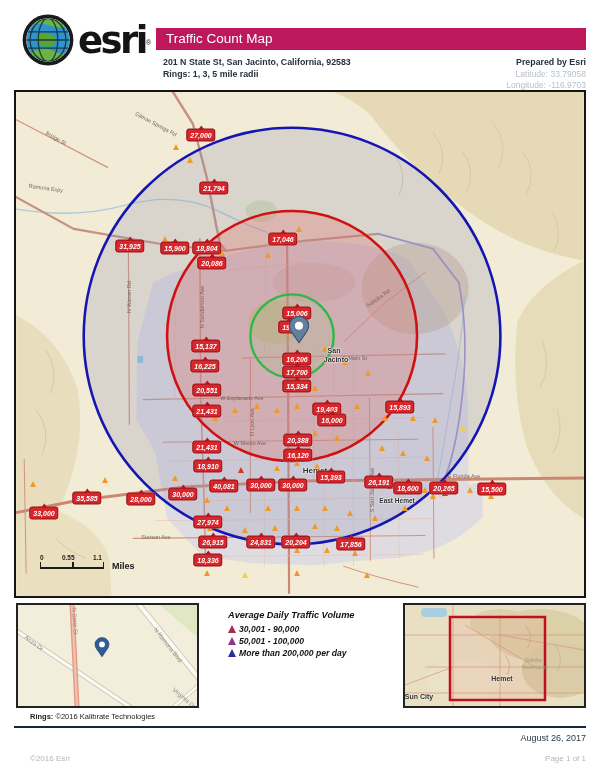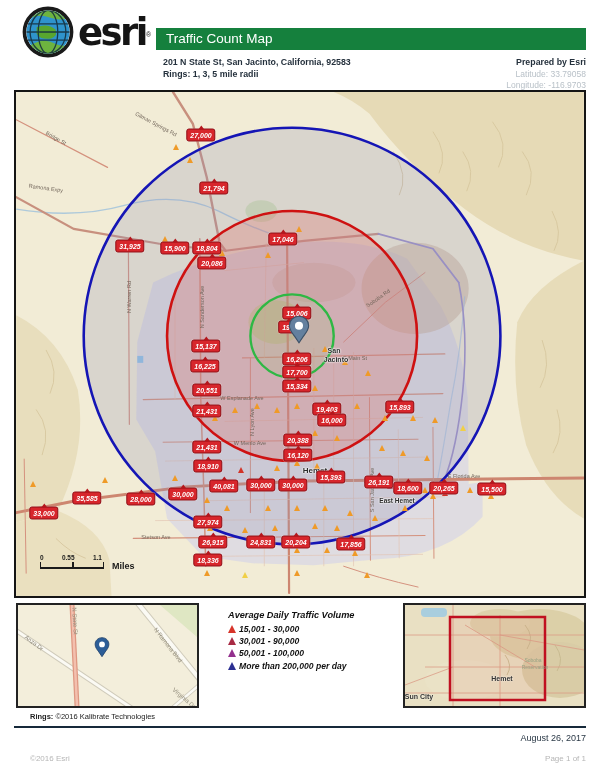--- a/index.html
+++ b/index.html
@@ -1,23 +1,23 @@
 <!DOCTYPE html>
 <html><head>
 <meta charset="utf-8">
 <style>
   html,body{margin:0;padding:0;background:#888;}
   .page{position:relative;width:600px;height:776px;background:#ffffff;overflow:hidden;
         font-family:"Liberation Sans",sans-serif;}
   
-  .logo{position:absolute;left:22px;top:6px;display:flex;align-items:center;}
+  .logo{position:absolute;left:22px;top:14px;display:flex;align-items:center;}
   .logo-text{font-family:"DejaVu Sans",sans-serif;font-size:37px;font-weight:bold;color:#151515;
              letter-spacing:-2.5px;margin-left:4px;line-height:1;}
   .logo-reg{font-size:7px;color:#151515;vertical-align:top;margin-top:4px;}
-  .title-bar{position:absolute;left:156px;top:28px;width:430px;height:22px;background:#15803d;
+  .title-bar{position:absolute;left:156px;top:28px;width:430px;height:22px;background:#be185d;
              color:#fff;font-size:13.5px;line-height:22px;padding-left:10px;box-sizing:border-box;}
   .hdr-addr{position:absolute;left:163px;top:57px;font-size:8.8px;font-weight:bold;color:#25313d;}
   .hdr-rings{position:absolute;left:163px;top:69px;font-size:8.8px;font-weight:bold;color:#25313d;}
   .hdr-prep{position:absolute;right:14px;top:57px;font-size:8.8px;font-weight:bold;color:#25313d;}
   .hdr-lat{position:absolute;right:14px;top:69px;font-size:8.5px;color:#b9c1c8;}
   .hdr-lon{position:absolute;right:14px;top:80px;font-size:8.5px;color:#b9c1c8;}
   
   .map{position:absolute;left:14px;top:90px;width:572px;height:508px;border:2px solid #151515;
        box-sizing:border-box;background:#f2ecd6;overflow:hidden;}
   .map svg.base{position:absolute;left:0;top:0;}
@@ -332,24 +332,20 @@
     <svg class="pin" style="left:76px;top:32px;" width="16" height="21" viewBox="0 0 24 32">
       <path d="M12 1 C5.9 1 1.5 5.6 1.5 11.3 c0 4.6 3.2 8 5.6 11.4 L12 30 l4.9 -7.3 c2.4 -3.4 5.6 -6.8 5.6 -11.4 C22.5 5.6 18.1 1 12 1 Z" fill="#2c5d97" stroke="#1d3f68" stroke-width="1.2"></path>
       <circle cx="12" cy="11.3" r="4.4" fill="#ffffff"></circle>
     </svg>
   </div>
 
   <div class="legend">
     <div class="legend-title">Average Daily Traffic Volume</div>
     <div id="legend-items">
         <div class="legend-item">
-          <div class="legend-tri" style="border-bottom-color: rgb(215, 52, 42);"></div>
-          <span>15,001 - 30,000</span>
-        </div>
-        <div class="legend-item">
           <div class="legend-tri" style="border-bottom-color: rgb(168, 42, 68);"></div>
           <span>30,001 - 90,000</span>
         </div>
         <div class="legend-item">
           <div class="legend-tri" style="border-bottom-color: rgb(147, 48, 141);"></div>
           <span>50,001 - 100,000</span>
         </div>
         <div class="legend-item">
           <div class="legend-tri" style="border-bottom-color: rgb(43, 47, 146);"></div>
           <span>More than 200,000 per day</span>

